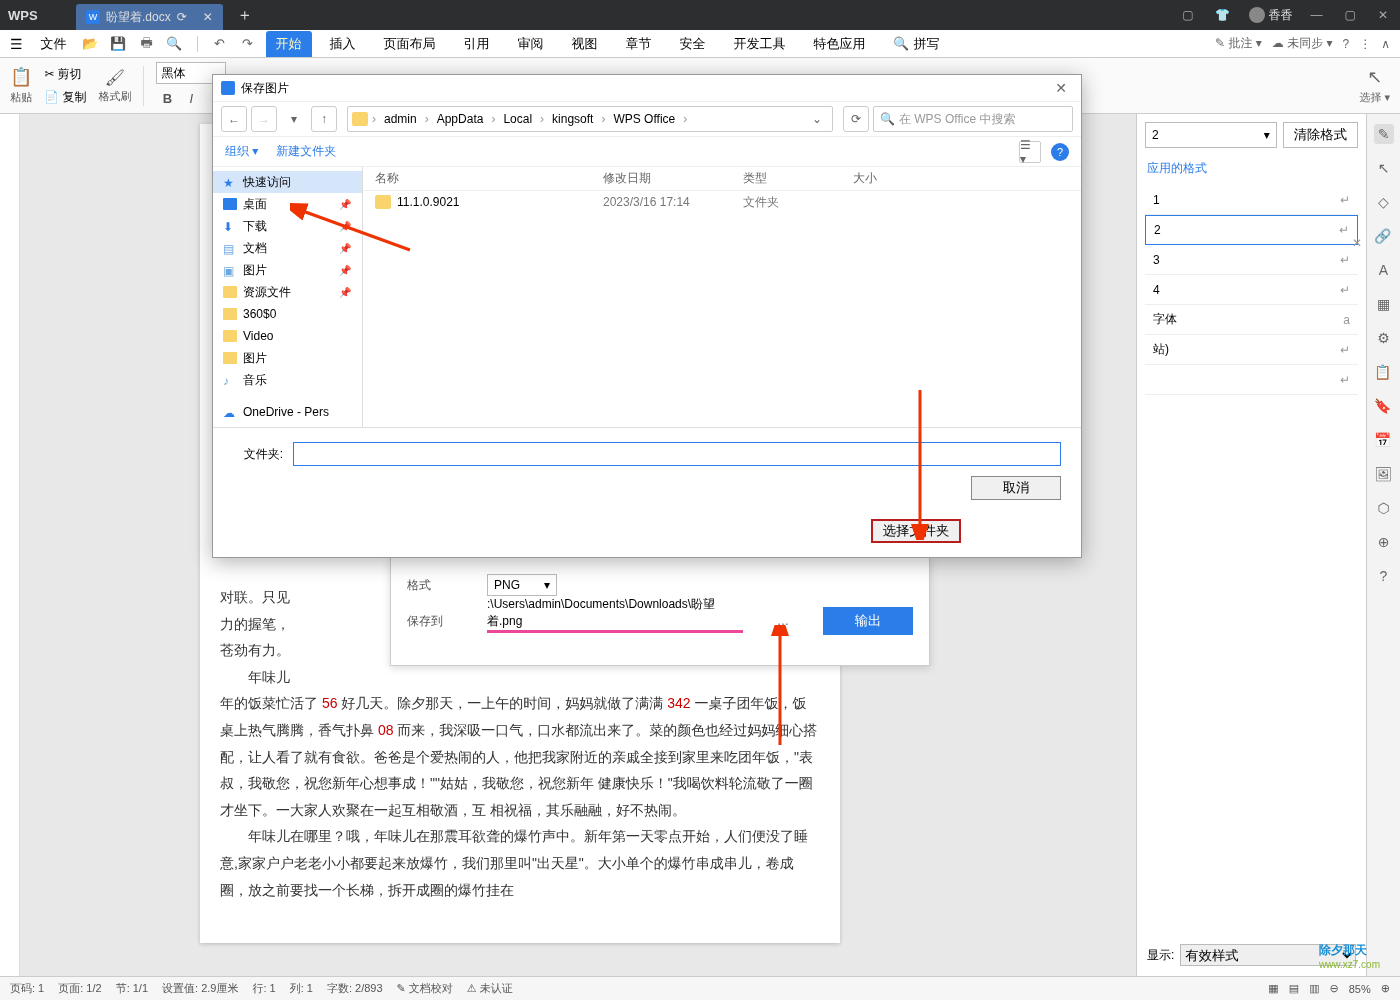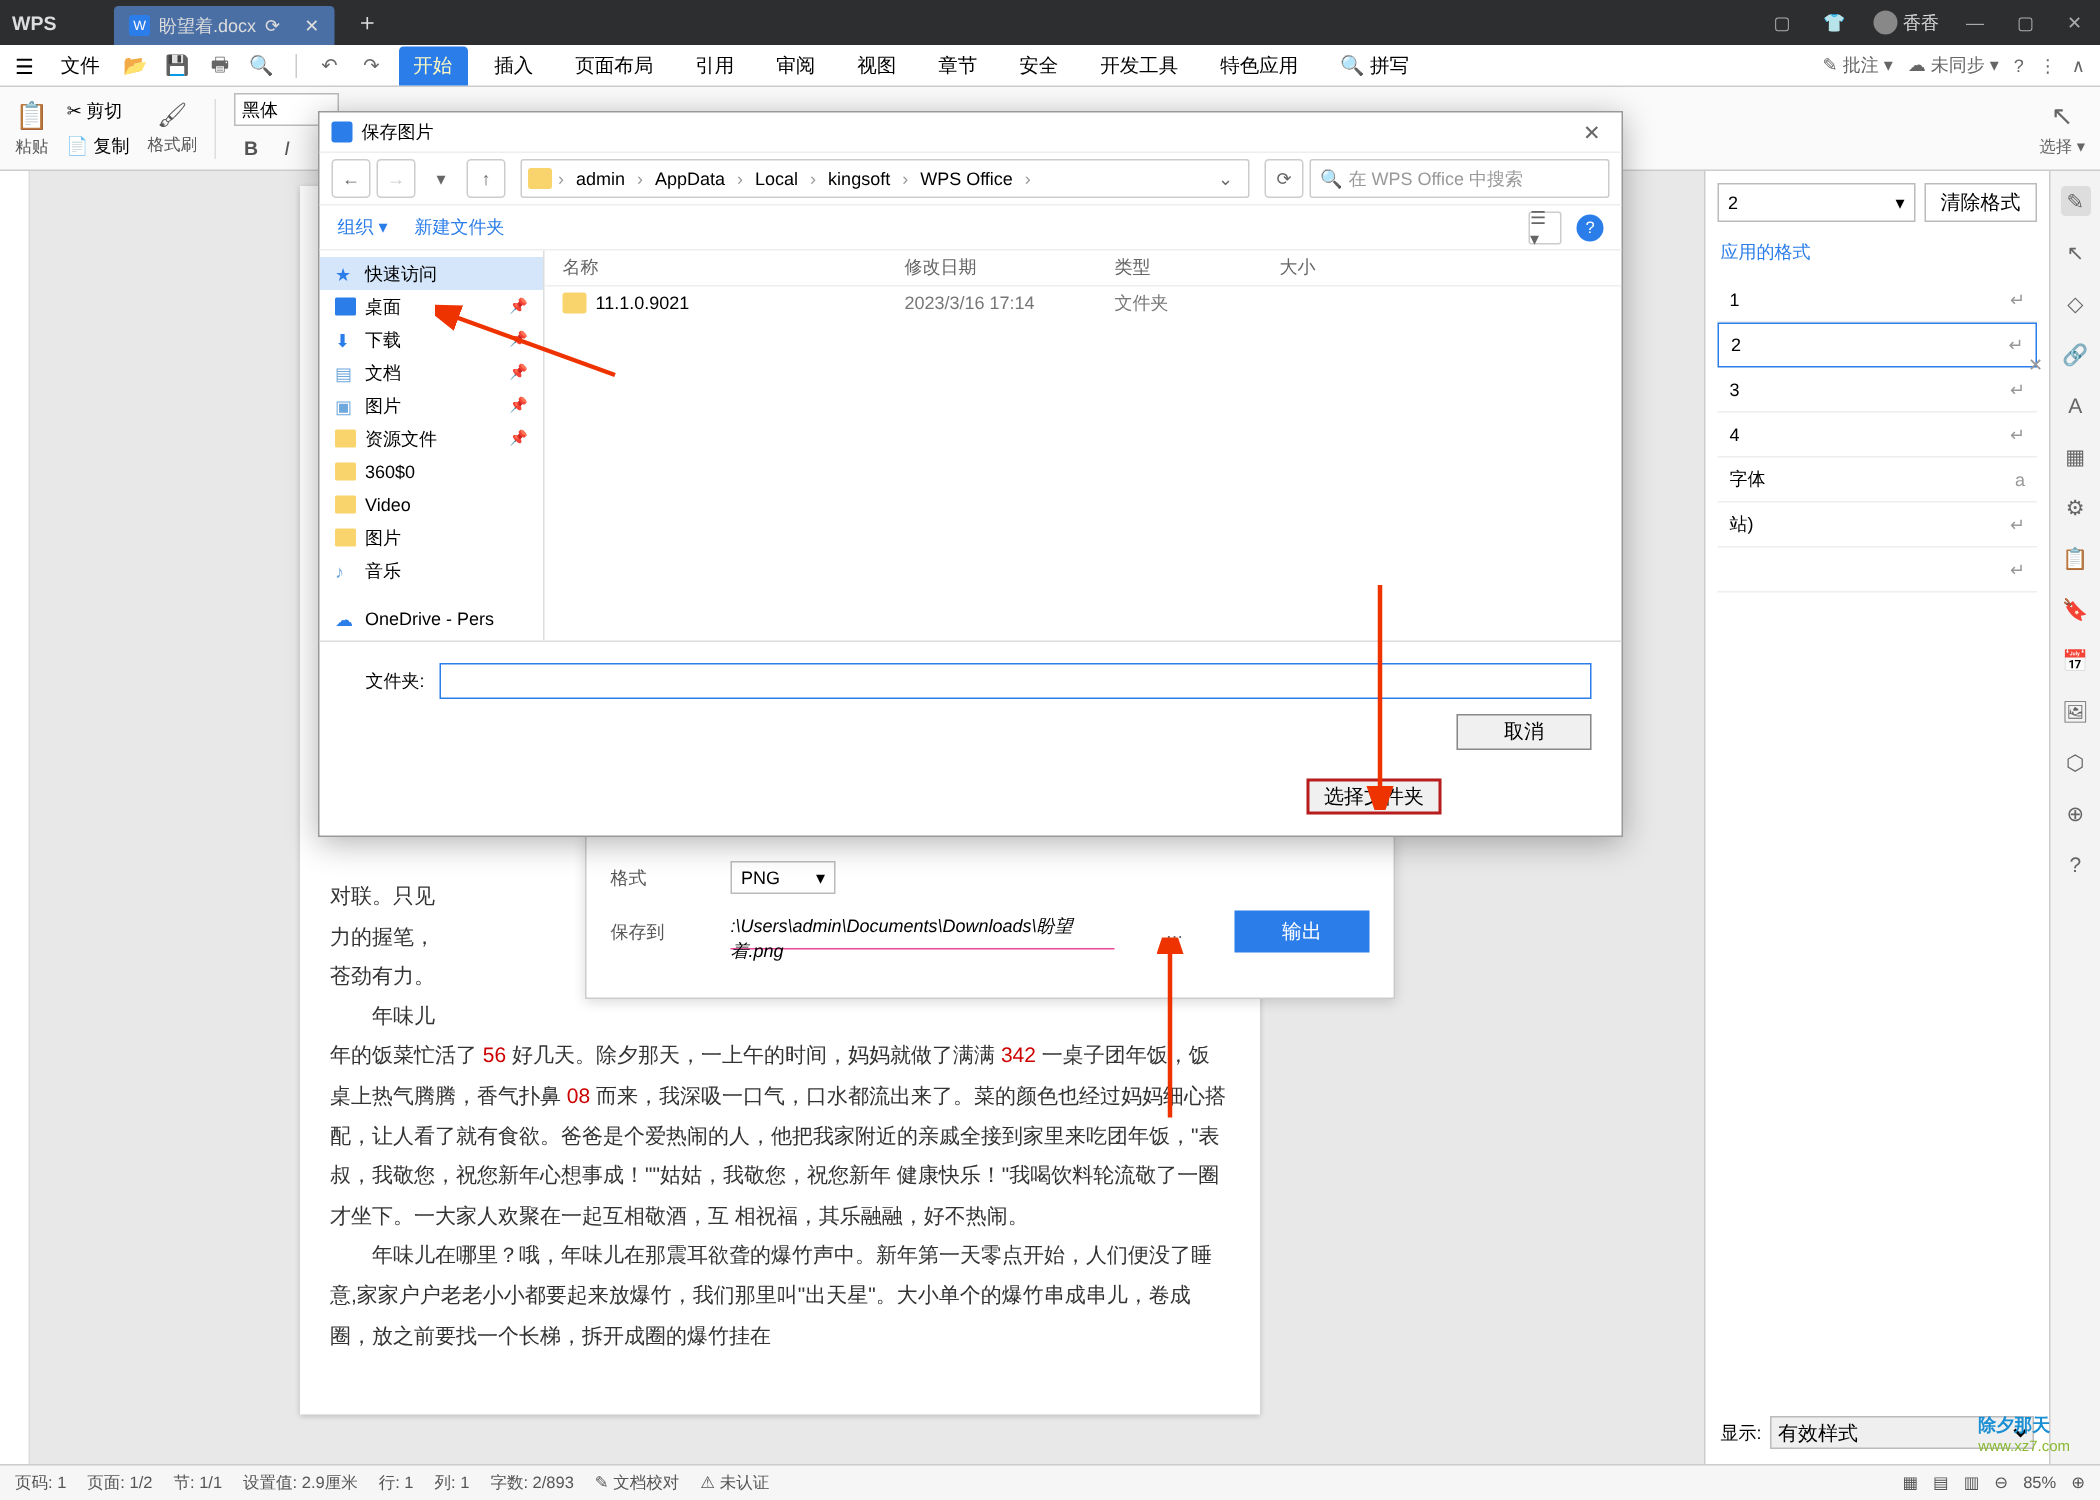--- a/index.html
+++ b/index.html
@@ -97,21 +97,21 @@
 .dialog .brow label{width:50px;text-align:right;}
 .dialog .brow input{flex:1;height:24px;border:1px solid #2b7de9;padding:0 6px;}
 .dialog .bbtns{display:flex;justify-content:flex-end;gap:10px;}
 .dialog .bbtn{width:90px;height:24px;border:1px solid #888;background:#f0f0f0;cursor:pointer;}
 .dialog .bbtn.primary{border:2px solid #b91c1c;margin-top:43px;}
 
 .subpanel{position:absolute;left:390px;top:556px;width:540px;height:110px;background:#fff;border:1px solid #ccc;z-index:90;padding:10px 16px;box-shadow:0 2px 8px rgba(0,0,0,0.15);}
 .subpanel .srow{display:flex;align-items:center;gap:30px;height:36px;}
 .subpanel .slabel{width:50px;color:#555;}
 .subpanel .ssel{width:70px;height:22px;border:1px solid #bbb;display:flex;align-items:center;padding:0 6px;}
-.subpanel .spath{flex:1;height:24px;border:none;border-bottom:1px solid #ec4899;font-size:12px;display:flex;align-items:flex-start;font-style:italic;}
+.subpanel .spath{flex:1;height:24px;border:none;border-bottom:3px solid #ec4899;font-size:12px;display:flex;align-items:flex-end;}
 .subpanel .sbrowse{cursor:pointer;padding:0 4px;color:#666;}
 .subpanel .sout{width:90px;height:28px;background:#2b7de9;color:#ffffff;border:none;cursor:pointer;}
 
 .arrow{position:absolute;z-index:200;pointer-events:none;}
 .watermark{position:absolute;right:20px;bottom:30px;z-index:300;font-size:12px;}
 .watermark .l1{color:#1a8fd4;font-weight:bold;}
 .watermark .l2{color:#8ab933;font-size:10px;}
 </style>
 </head>
 <body>

